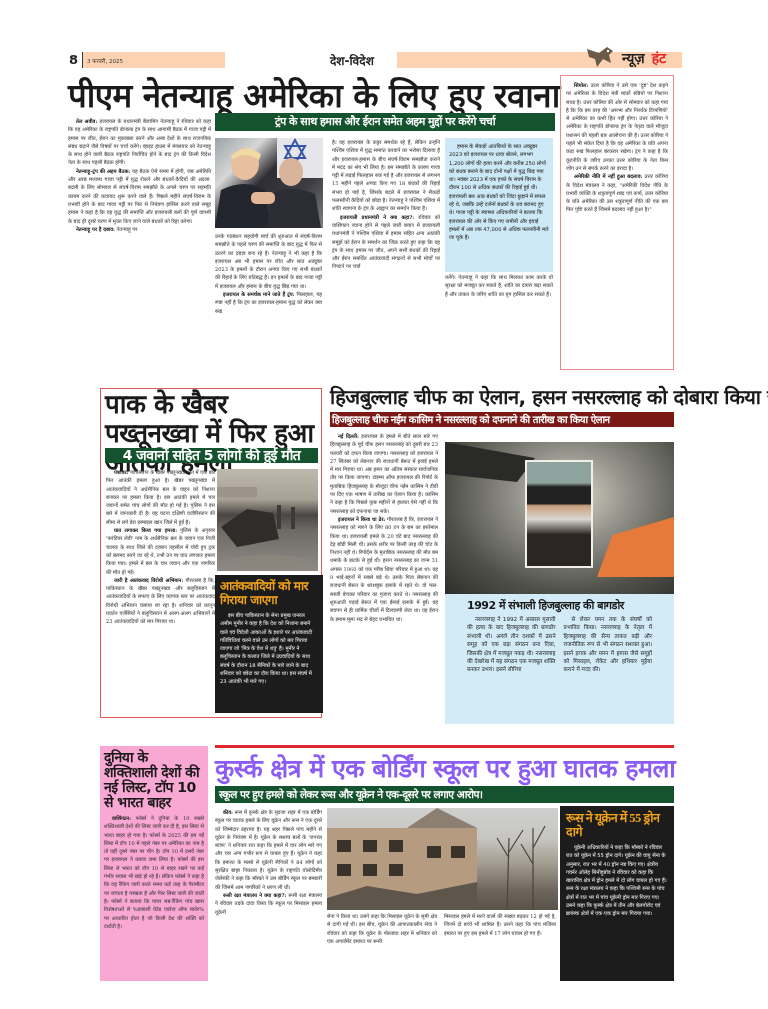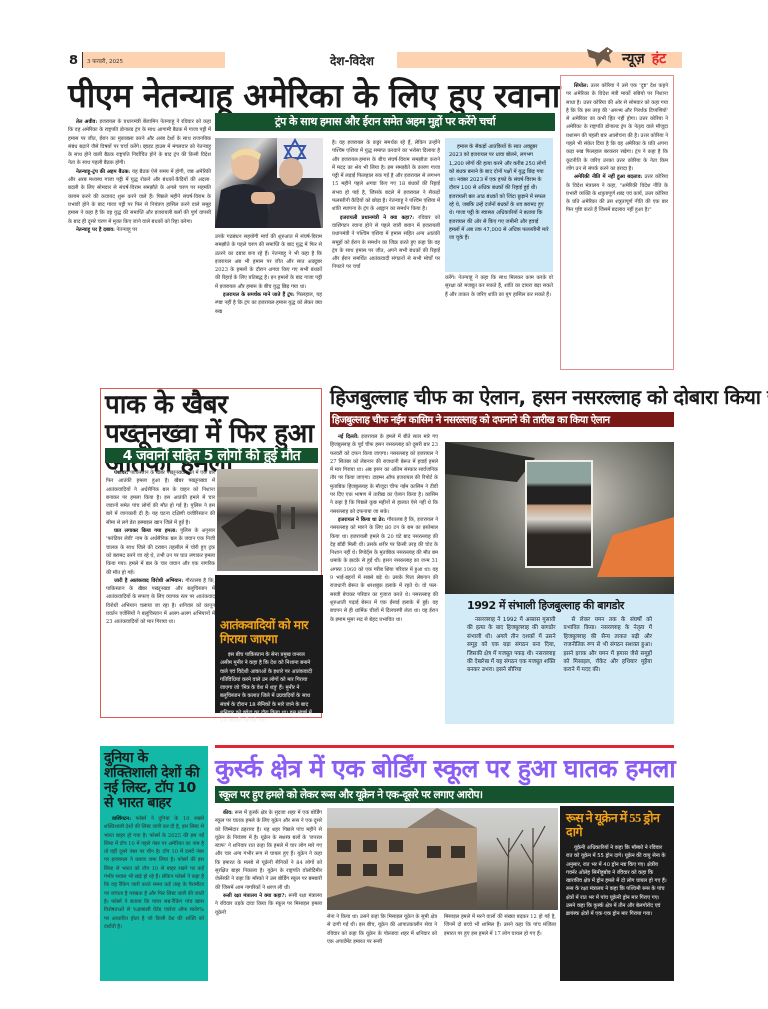--- a/index.html
+++ b/index.html
@@ -36,37 +36,37 @@
   .nk-box { left: 560px; top: 75px; width: 114px; height: 295px; border: 1.5px solid #e38c8c; padding: 5px 5px; }
   .nk-title { font-size: 12px; line-height: 14px; color: #1d1d1d; margin-bottom: 4px; }
 
   
   .pak-box { left: 100px; top: 388px; width: 222px; height: 330px; border: 1.5px solid #e15a5a; }
   .pak-title { left: 105px; top: 390px; width: 215px; font-size: 26px; line-height: 29px; color: #1a1a1a; }
   .strip-pak { left: 105px; top: 448px; width: 213px; height: 15px; font-size: 14px; line-height: 15px; }
   .pak-c1 { left: 106px; top: 468px; width: 109px; height: 245px; }
   .img-pak { left: 217px; top: 469px; width: 101px; height: 102px; background: linear-gradient(180deg,#bfb8ac 0%,#a7a094 30%,#4a4643 45%,#6d6a66 60%,#8f8a86 100%); }
   .dark-box { left: 215px; top: 575px; width: 108px; height: 138px; background: #1d1c1c; padding: 4px 5px; }
-  .dark-title { font-size: 12px; line-height: 14px; color: #f0a21a; margin-bottom: 4px; margin-top: 39px; }
+  .dark-title { font-size: 12px; line-height: 14px; color: #f0a21a; margin-bottom: 4px; }
   .dark-txt { font-family: "DejaVu Sans", sans-serif; font-size: 5.2px; line-height: 8.3px; color: #eee; text-indent: 8px; }
 
   
   .hez-title { left: 330px; top: 383px; font-size: 20px; color: #1a1a1a; white-space: nowrap; }
   .strip-hez { left: 330px; top: 412px; width: 344px; height: 15px; background: #7a1815; color: #fff; font-size: 10px; line-height: 15px; padding-left: 2px; white-space: nowrap; overflow: hidden; }
   .hez-c1 { left: 330px; top: 432px; width: 108px; height: 295px; }
   .img-nas { left: 445px; top: 442px; width: 229px; height: 152px; background: radial-gradient(ellipse at 55% 35%, #d8d4c6 0%, #8d8c85 35%, #4e5048 70%, #2d2e2a 100%); }
   .portrait { left: 525px; top: 460px; width: 68px; height: 108px; background: linear-gradient(180deg,#8fa39e 0%,#8fa39e 20%,#222 24%,#222 40%,#c89e7d 42%,#d9d6d0 55%,#2b2623 70%,#2b2623 100%); border: 2px solid #f0efe8; }
   .umbrella { left: 597px; top: 517px; width: 77px; height: 60px; background: #e57a3a; clip-path: polygon(20% 30%, 100% 0, 100% 100%, 0 100%); }
   .bio-box { left: 445px; top: 594px; width: 229px; height: 130px; background: #d2ebf7; padding: 5px 22px; }
   .bio-title { font-size: 11px; line-height: 14px; color: #1a1a1a; margin-bottom: 2px; }
   .bio-cols { display: flex; gap: 8px; }
   .bio-cols div { flex: 1; font-family: "DejaVu Sans", sans-serif; font-size: 5.6px; line-height: 8.4px; color: #222; text-indent: 8px; text-align: justify; }
 
   
-  .pw-box { left: 100px; top: 746px; width: 108px; height: 235px; background: #14b8a6; padding: 4px 4px; }
+  .pw-box { left: 100px; top: 746px; width: 108px; height: 235px; background: #f9a8d4; padding: 4px 4px; }
   .pw-title { font-size: 14px; line-height: 15px; color: #1a1a1a; margin-bottom: 4px; }
 
   
   .red-rule { left: 215px; top: 745px; width: 459px; height: 3px; background: #e0272e; }
   .kursk-title { left: 215px; top: 750px; font-size: 25px; color: #8b5cf6; white-space: nowrap; }
   .strip-kursk { left: 215px; top: 786px; width: 459px; height: 17px; font-size: 10.5px; line-height: 17px; text-align: left; padding-left: 4px; white-space: nowrap; }
   .k-c1 { left: 215px; top: 808px; width: 107px; height: 180px; }
   .img-school { left: 327px; top: 808px; width: 231px; height: 102px; background: linear-gradient(180deg,#cfd0cf 0%,#c6c5c1 30%,#a29b8f 55%,#6f675e 80%,#595248 100%); }
   .k-c2 { left: 327px; top: 912px; width: 110px; height: 70px; }
   .k-c3 { left: 444px; top: 912px; width: 112px; height: 70px; }

